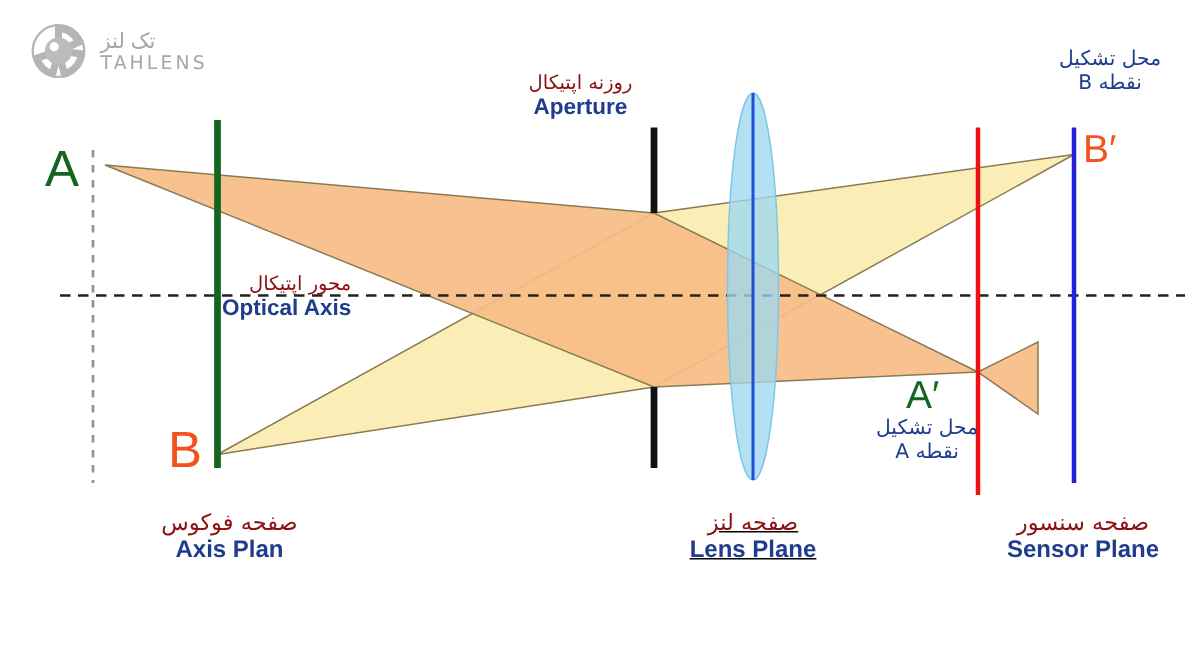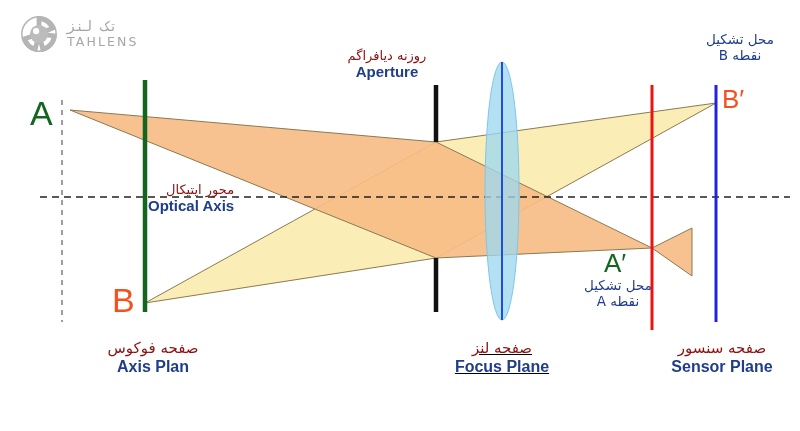--- a/index.html
+++ b/index.html
@@ -42,21 +42,21 @@
     flex-direction: column;
     align-items: flex-start;
     justify-content: center;
     line-height: 1;
   }
   #logo .logo-fa {
     font-size: 14px;
     color: #a6a6a6;
     letter-spacing: 1px;
     direction: rtl;
-    font-family: Liberation Mono, monospace;
+    font-family: Liberation Sans, sans-serif;
     text-align: right;
   }
   #logo .logo-en {
     font-size: 12.5px;
     color: #a6a6a6;
     letter-spacing: 2.1px;
     margin-top: 2px;
     font-family: "DejaVu Sans", "Liberation Sans", sans-serif;
   }
 
@@ -141,21 +141,21 @@
       <circle cx="22" cy="22" r="9.5" fill="#bcbcbc"></circle>
       <circle cx="19" cy="19" r="3.2" fill="#ffffff"></circle>
     </svg>
     <span class="logo-type">
       <span class="logo-fa">تک لنز</span>
       <span class="logo-en">TAHLENS</span>
     </span>
   </div>
 
   <div class="lbl center" style="left:322px; top:48px; width:130px;">
-    <span class="fa">روزنه دیافراگم</span>
+    <span class="fa">روزنه اپتیکال</span>
     <span class="en">Aperture</span>
   </div>
 
   <div class="lbl navy center" style="left:692px; top:32px; width:96px;">
     <span class="fa">محل تشکیل</span>
     <span class="fa">نقطه B</span>
   </div>
 
   <div class="lbl" style="left:148px; top:182px;">
     <span class="fa">محور اپتیکال</span>
@@ -167,21 +167,21 @@
     <span class="fa">نقطه A</span>
   </div>
 
   <div class="lbl plane-label center" style="left:78px; top:340px; width:150px;">
     <span class="fa">صفحه فوکوس</span>
     <span class="en">Axis Plan</span>
   </div>
 
   <div class="lbl plane-label center" style="left:432px; top:340px; width:140px;text-decoration:underline;">
     <span class="fa">صفحه لنز</span>
-    <span class="en">Focus Plane</span>
+    <span class="en">Lens Plane</span>
   </div>
 
   <div class="lbl plane-label center" style="left:648px; top:340px; width:148px;">
     <span class="fa">صفحه سنسور</span>
     <span class="en">Sensor Plane</span>
   </div>
 
   <div class="pt green" style="left:30px; top:96px; font-size:34px;">A</div>
 
   <div class="pt orange" style="left:112px; top:283px; font-size:34px;">B</div>

